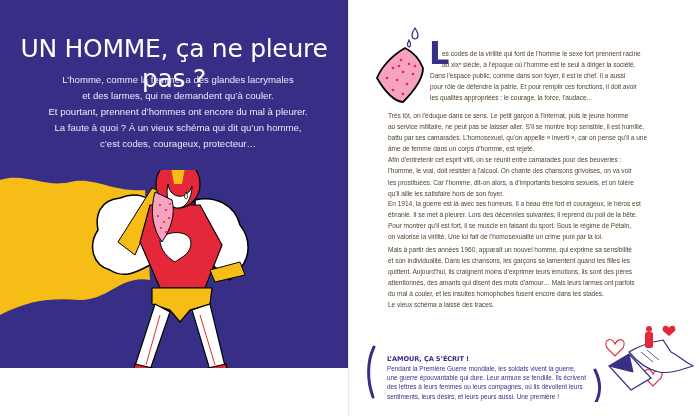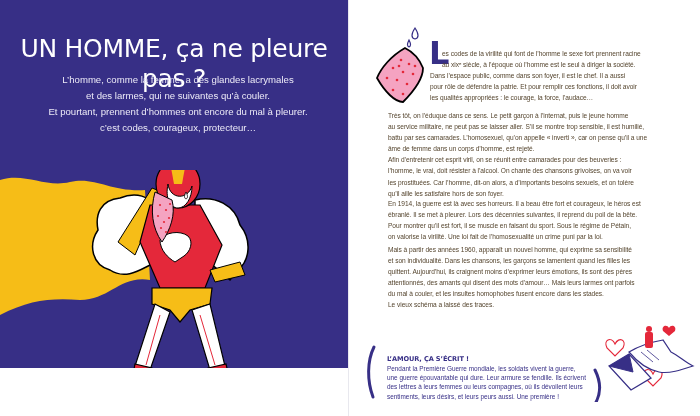--- a/index.html
+++ b/index.html
@@ -70,22 +70,23 @@
 </style>
 </head>
 <body>
 
 <div class="spread">
 
   <section class="left-page">
     <h1 class="left-title">UN HOMME, ça ne pleure pas ?</h1>
     <div class="left-intro">
       <span>L’homme, comme la femme, a des glandes lacrymales</span>
-      <span>et des larmes, qui ne suivantes qu’à couler.</span>
+      <span>et des larmes, qui ne demandent qu’à couler.</span>
       <span>Et pourtant, prennent d’hommes ont encore du mal à pleurer.</span>
+      <span>La faute à quoi ? À un vieux schéma qui dit qu’un homme,</span>
       <span>c’est codes, courageux, protecteur…</span>
     </div>
 
     <svg class="illustration" viewBox="0 0 348 246" xmlns="http://www.w3.org/2000/svg">
 
       <path d="M0,10 C25,2 45,18 70,12 C95,6 110,22 145,20 L150,110 C120,105 110,130 80,130 C50,128 30,130 0,145 Z" fill="#f6bd17"></path>
 
       <path d="M120,28 C100,30 95,45 98,60 C88,75 92,95 110,100 C125,110 140,100 150,95 L160,40 C150,25 135,22 120,28 Z" fill="#ffffff" stroke="#000" stroke-width="1.5"></path>
 
       <path d="M195,30 C215,25 235,35 240,55 C252,70 250,90 238,100 L230,110 L195,80 Z" fill="#ffffff" stroke="#000" stroke-width="1.5"></path>

